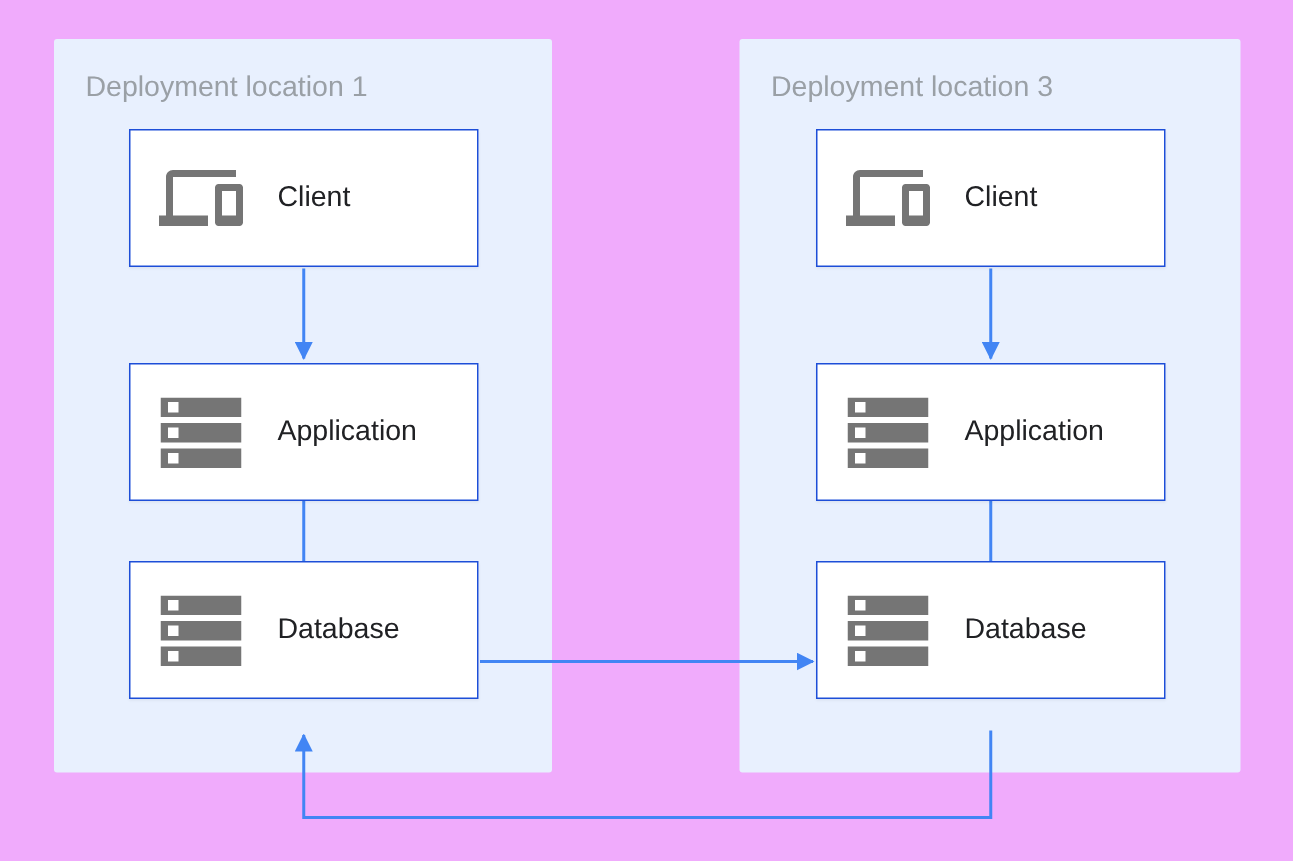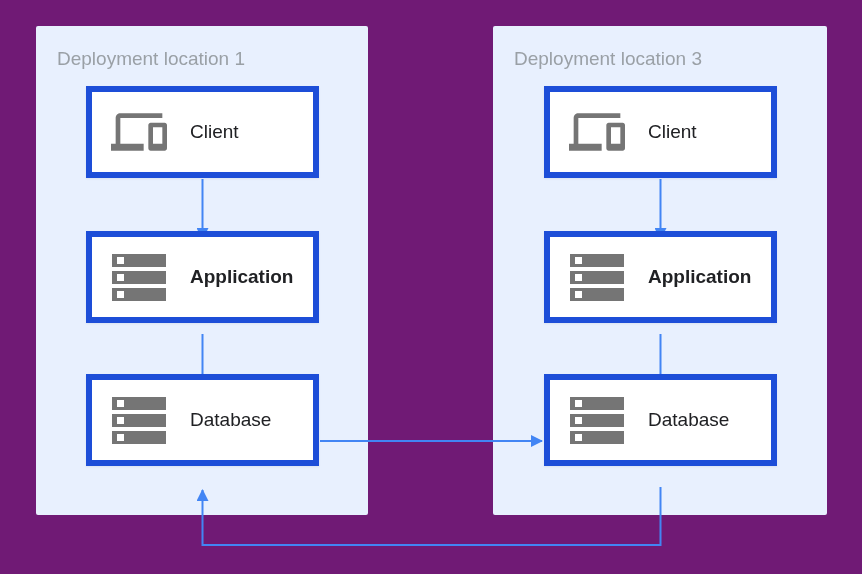--- a/index.html
+++ b/index.html
@@ -1,39 +1,39 @@
 <!DOCTYPE html>
 <html><head>
 <meta charset="utf-8">
 <style>
   html,body { margin:0; padding:0; background:#ffffff; }
   body { font-family:"Liberation Sans","DejaVu Sans",sans-serif; }
   .canvas {
-    position:relative; width:862px; height:574px; background:#701a75; overflow:hidden;
+    position:relative; width:862px; height:574px; background:#f0abfc; overflow:hidden;
   }
   .panel {
     position:absolute; top:26px; height:489px;
     background:#E8F0FE; border-radius:2px;
   }
   .panel-1 { left:36px;  width:332px; }
   .panel-2 { left:493px; width:334px; }
   .panel-title {
     position:absolute; left:21px; top:22px;
     font-size:19px; line-height:22px; color:#9AA0A6;
   }
   .node {
     position:absolute; width:233px; height:92px; box-sizing:border-box;
-    background:#ffffff; border:6px solid #1d4ed8;
+    background:#ffffff; border:1px solid #1d4ed8;
     box-shadow:0 1px 2px rgba(0,0,0,0.06);
     display:flex; align-items:center; padding-left:18px;
   }
   .node-col-1 { left:86px; }
   .node-col-2 { left:544px; }
   .row-client      { top:86px; }
-  .row-application { top:231px;font-weight:bold; }
+  .row-application { top:242px; }
   .row-database    { top:374px; }
   .node .icon {
     width:58px; height:50px; display:flex; align-items:center; justify-content:center;
     margin-right:22px; flex:0 0 58px;
   }
   .node .label { font-size:19px; color:#202124; white-space:nowrap; }
   svg.arrows {
     position:absolute; left:0; top:0; pointer-events:none;
   }
   svg.arrows line, svg.arrows path.conn {

